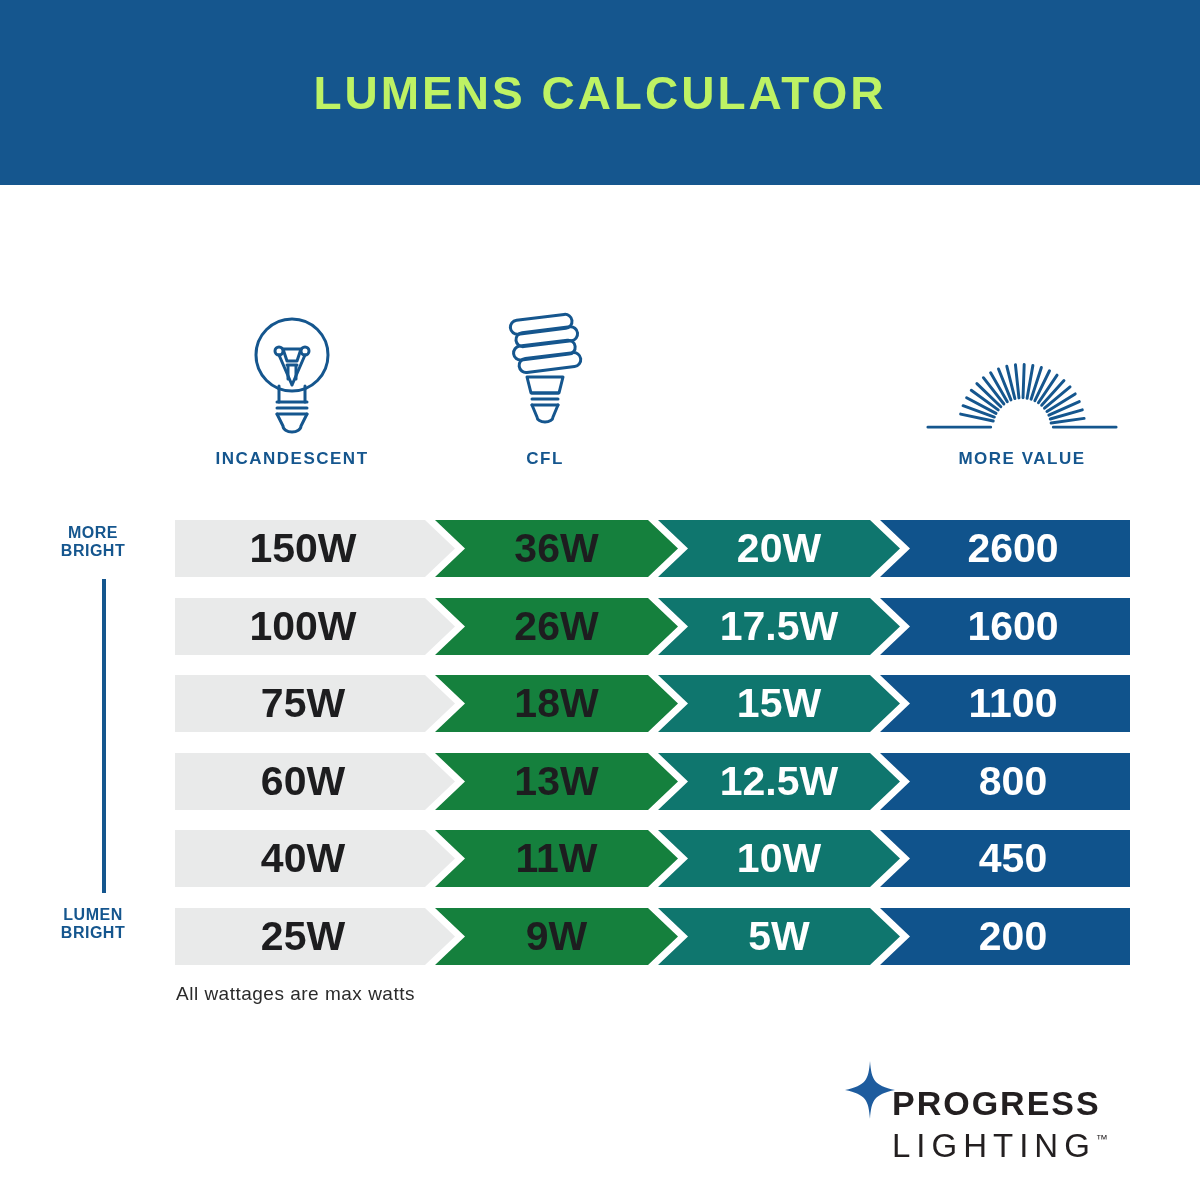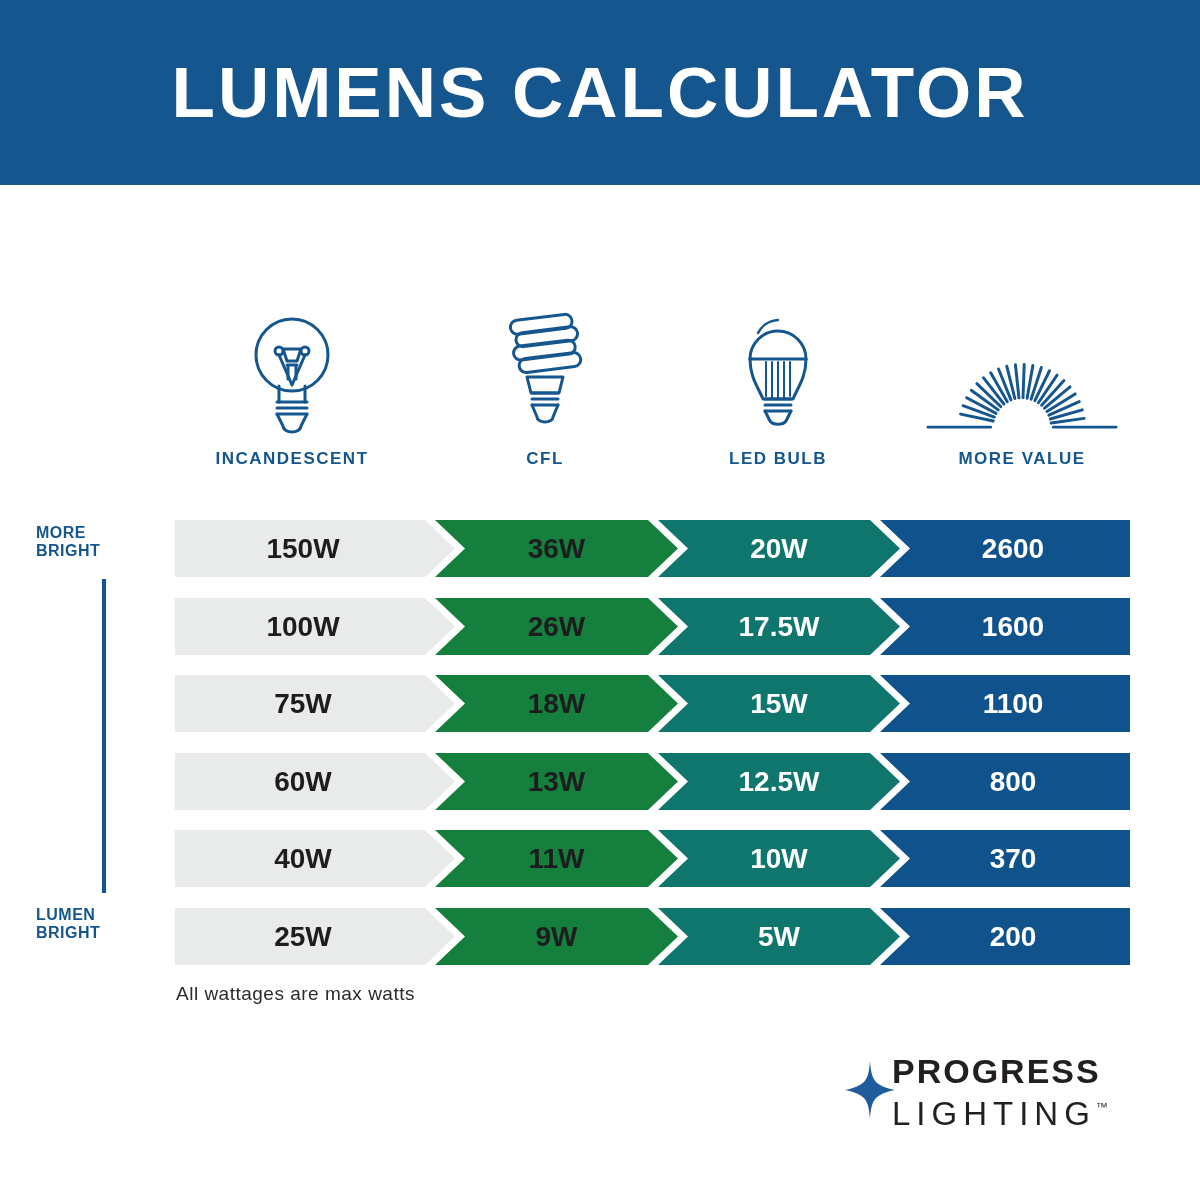--- a/index.html
+++ b/index.html
@@ -6,70 +6,70 @@
   #canvas{
     position:relative;width:1200px;height:1200px;background:#ffffff;
     font-family:"Liberation Sans",sans-serif;overflow:hidden;
   }
   
   .header{
     position:absolute;left:0;top:0;width:1200px;height:185px;
     background:#15568E;display:flex;align-items:center;justify-content:center;
   }
   .header h1{
-    margin:0;color:#ffffff;font-size:71px;font-weight:bold;letter-spacing:3px;
+    margin:0;color:#bef264;font-size:46px;font-weight:bold;letter-spacing:3px;
     font-stretch:condensed;white-space:nowrap;
   }
   
   .col{
     position:absolute;top:295px;width:260px;display:flex;flex-direction:column;
     align-items:center;
   }
   .col .iconbox{height:140px;display:flex;align-items:flex-end;justify-content:center;}
   .col .collabel{
     margin-top:14px;color:#15568E;font-size:17px;font-weight:bold;
     letter-spacing:1.5px;white-space:nowrap;
   }
   .icon-stroke{stroke:#15568E;fill:none;stroke-width:3;stroke-linecap:round;stroke-linejoin:round;}
   
   .bright-label{
-    position:absolute;width:130px;left:36px;color:#15568E;
+    position:absolute;width:130px;left:28px;text-align:center;color:#15568E;
     font-size:16px;font-weight:bold;line-height:18px;letter-spacing:0.5px;
     white-space:pre-line;
   }
   #more-bright{top:524px;}
   #less-bright{top:906px;}
   .bright-line{
     position:absolute;left:102px;top:579px;width:4px;height:314px;background:#15568E;
   }
   
   .row{position:absolute;left:175px;width:955px;height:57px;}
   .seg{
     position:absolute;top:0;height:57px;display:flex;align-items:center;
-    justify-content:center;font-size:28px;font-weight:bold;box-sizing:border-box;
+    justify-content:center;font-size:41px;font-weight:bold;box-sizing:border-box;
     white-space:nowrap;
   }
   .seg1{left:0;width:280px;background:#e9eaea;color:#1d1d1f;padding-right:24px;
     clip-path:polygon(0 0,250px 0,280px 50%,250px 100%,0 100%);}
   .seg2{left:260px;width:243px;background:#15803d;color:#1d1d1f;
     clip-path:polygon(0 0,213px 0,243px 50%,213px 100%,0 100%,30px 50%);}
   .seg3{left:483px;width:242px;background:#0f766e;color:#ffffff;
     clip-path:polygon(0 0,212px 0,242px 50%,212px 100%,0 100%,30px 50%);}
   .seg4{left:705px;width:250px;background:#10538c;color:#ffffff;padding-left:16px;
     clip-path:polygon(0 0,250px 0,250px 100%,0 100%,30px 50%);text-align:center;}
   
   .footnote{
     position:absolute;left:176px;top:983px;font-size:19px;color:#2b2b2b;
     letter-spacing:0.5px;
   }
   
   .logo{position:absolute;left:845px;top:1053px;width:300px;height:80px;}
   .logo-star{position:absolute;left:0;top:8px;}
   .logo-text{position:absolute;left:47px;top:0;color:#231f20;}
-  .logo-line1{font-size:34px;font-weight:bold;letter-spacing:2px;line-height:36px;}
+  .logo-line1{font-size:34px;font-weight:bold;letter-spacing:2px;line-height:36px;margin-top:32px;}
   .logo-line2{font-size:33px;font-weight:normal;letter-spacing:6px;line-height:36px;}
   .tm{font-size:12px;vertical-align:14px;letter-spacing:0;}
 </style>
 </head>
 <body>
 
 <div id="canvas">
 
   <div class="header">
     <h1>LUMENS CALCULATOR</h1>
@@ -102,34 +102,20 @@
         <path d="M50 76 L37 46 M50 76 L63 46"></path>
         <circle cx="37" cy="42" r="4"></circle>
         <circle cx="63" cy="42" r="4"></circle>
         <path d="M41 40 H59 L55 52 H45 Z"></path>
         <path d="M46 56 V70 M54 56 V70 M45 56 H55"></path>
       </svg>
     </div>
     <div class="collabel">INCANDESCENT</div>
   </div>
 
-  <div class="col" style="left:648px;">
-    <div class="iconbox">
-      <svg width="100" height="132" viewBox="0 0 100 132" class="icon-stroke">
-        <path d="M22 56 A28 28 0 1 1 78 56"></path>
-        <path d="M22 56 H78"></path>
-        <path d="M30 30 A24 24 0 0 1 50 17" stroke-width="2.5"></path>
-        <path d="M22 56 C22 74 30 84 35 96 L65 96 C70 84 78 74 78 56"></path>
-        <path d="M38 59 V93 M44 59 V95 M50 59 V95 M56 59 V95 M62 59 V93" stroke-width="2"></path>
-        <path d="M37 96 H63 M37 102 H63 M37 108 H63"></path>
-        <path d="M37 108 L42 118 A9 6 0 0 0 58 118 L63 108"></path>
-      </svg>
-    </div>
-    <div class="collabel">LED BULB</div>
-  </div>
 
   <div class="col" style="left:892px;">
     <div class="iconbox">
       <svg width="196" height="100" viewBox="0 0 200 100" class="icon-stroke" stroke-width="3">
         <path d="M4 93 H68 M132 93 H196"></path>
         <line x1="130" y1="93" x2="164" y2="93" transform="rotate(-8 100 93)"></line>
         <line x1="130" y1="93" x2="164" y2="93" transform="rotate(-16 100 93)"></line>
         <line x1="130" y1="93" x2="164" y2="93" transform="rotate(-24 100 93)"></line>
         <line x1="130" y1="93" x2="164" y2="93" transform="rotate(-32 100 93)"></line>
         <line x1="130" y1="93" x2="164" y2="93" transform="rotate(-40 100 93)"></line>
@@ -181,21 +167,21 @@
   <div class="row" style="top:753px;padding-left:17px;">
     <div class="seg seg1">60W</div>
     <div class="seg seg2">13W</div>
     <div class="seg seg3">12.5W</div>
     <div class="seg seg4">800</div>
   </div>
   <div class="row" style="top:830px;">
     <div class="seg seg1">40W</div>
     <div class="seg seg2">11W</div>
     <div class="seg seg3">10W</div>
-    <div class="seg seg4">370</div>
+    <div class="seg seg4">450</div>
   </div>
   <div class="row" style="top:908px;">
     <div class="seg seg1">25W</div>
     <div class="seg seg2">9W</div>
     <div class="seg seg3">5W</div>
     <div class="seg seg4">200</div>
   </div>
 
   <div class="footnote">All wattages are max watts</div>
 

